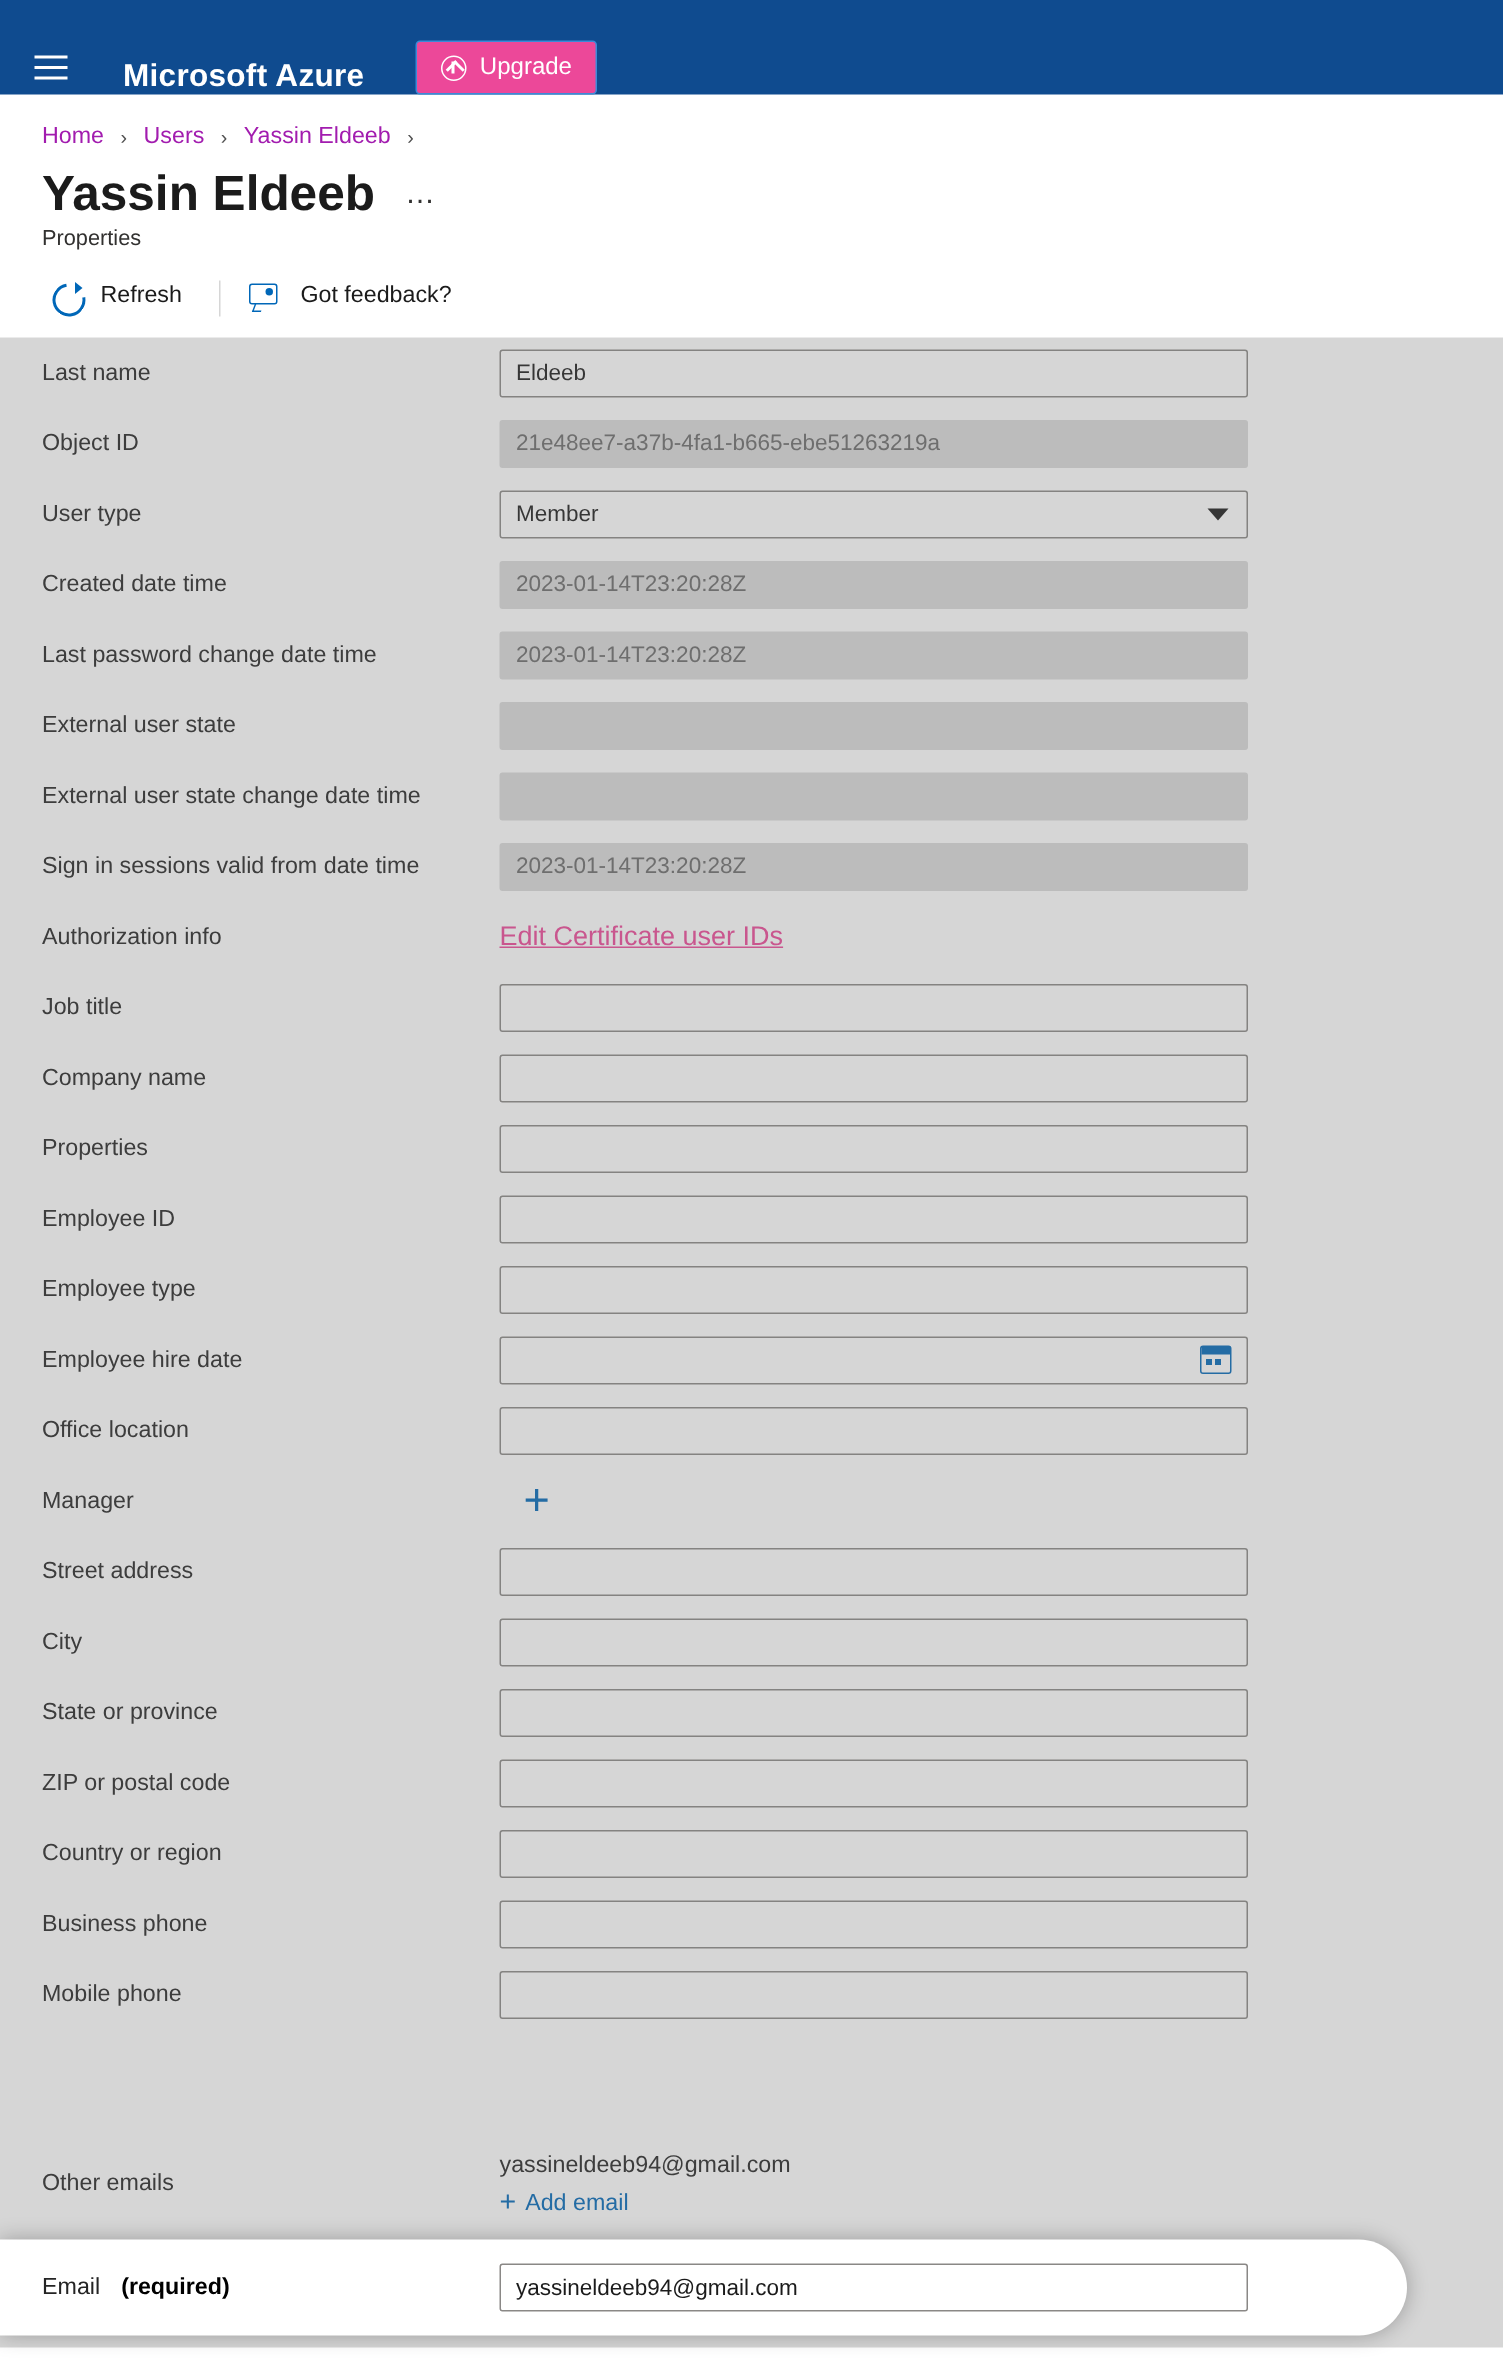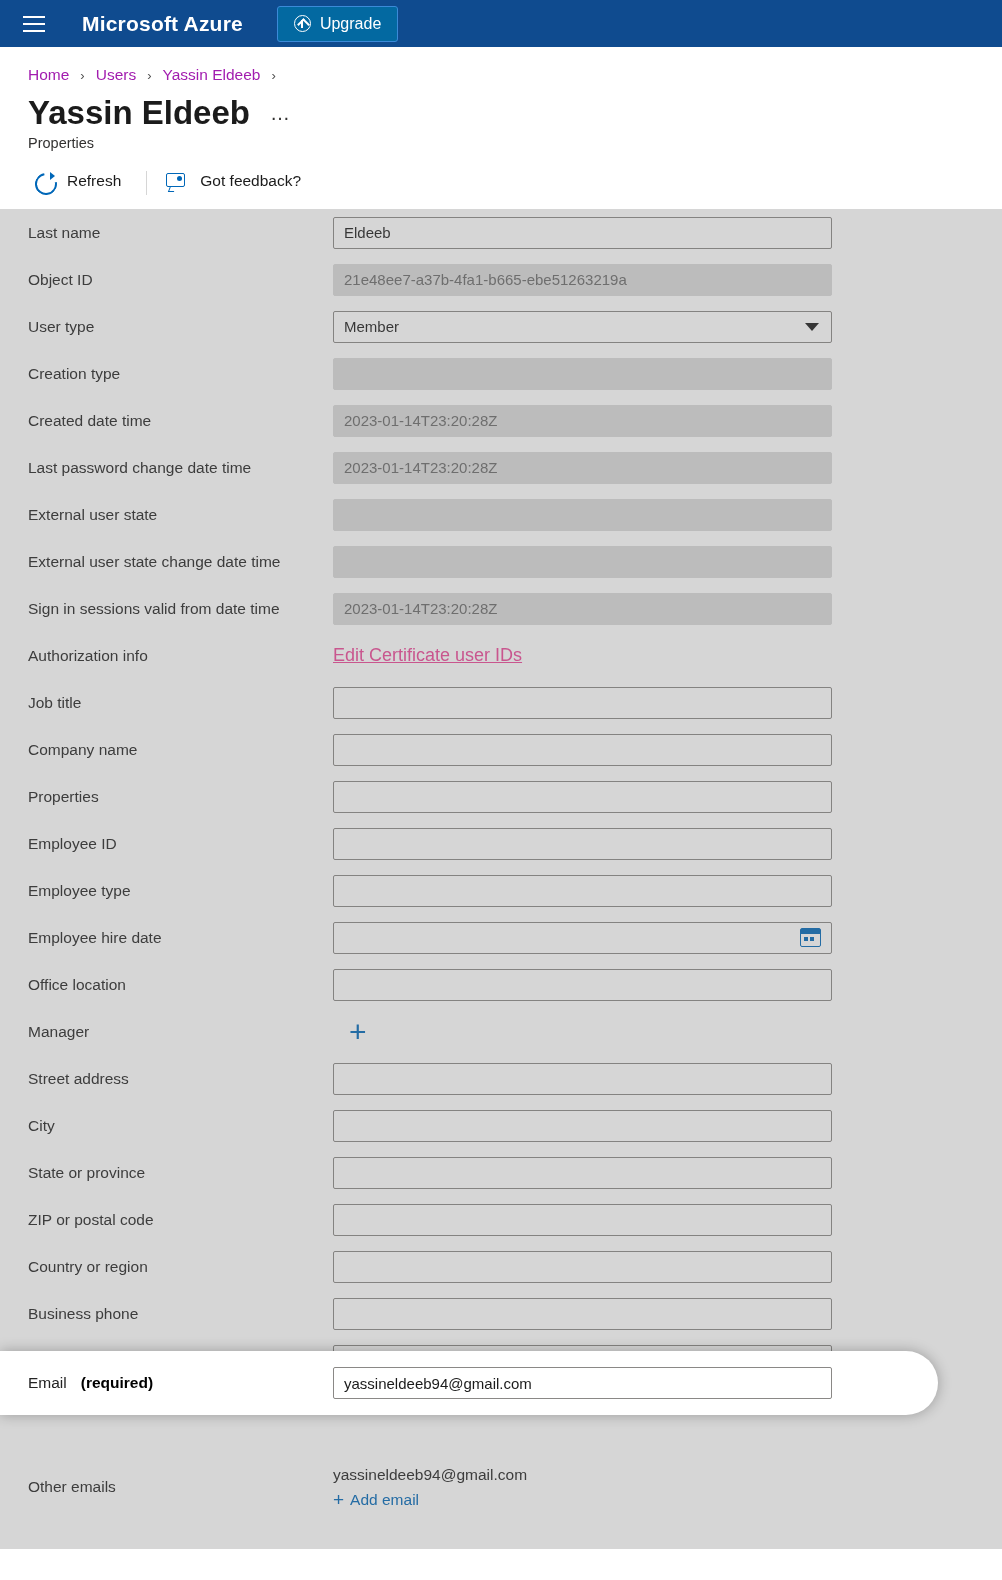--- a/index.html
+++ b/index.html
@@ -12,24 +12,24 @@
   }
   #page {
     position: relative;
     width: 1002px;
     height: 1580px;
     background: #ffffff;
   }
 
   
   .topbar {
-    height: 47px;
+    height: 63px;
     background: #0f4b8f;
     display: flex;
-    align-items: center;
+    align-items: flex-end;
     padding: 0 0 0 16px;
     position: relative;
   }
   .hamburger {
     width: 36px; height: 36px;
     display: flex; flex-direction: column;
     justify-content: center; align-items: center;
     gap: 5px;
     cursor: pointer;
   }
@@ -42,21 +42,21 @@
     color: #ffffff;
     font-size: 21px;
     font-weight: bold;
     margin-left: 30px;
     letter-spacing: 0.2px;
     white-space: nowrap;
   }
   .upgrade-btn {
     margin-left: 34px;
     height: 36px;
-    background: #0369a1;
+    background: #ec4899;
     border: 1px solid #3b8ad8;
     border-radius: 3px;
     color: #ffffff;
     font-size: 16px;
     display: flex;
     align-items: center;
     gap: 9px;
     padding: 0 16px;
     cursor: pointer;
   }
@@ -339,21 +339,21 @@
   }
   .add-email .p {
     font-size: 19px;
     line-height: 1;
   }
 
   
   .spotlight {
     position: absolute;
     left: 0;
-    top: 1142px;
+    top: 1268px;
     width: 938px;
     height: 64px;
     background: #ffffff;
     border-radius: 0 32px 32px 0;
     box-shadow: 0 0 14px rgba(0,0,0,0.28);
     z-index: 60;
     display: flex;
     align-items: center;
     padding-left: 28px;
   }
@@ -441,24 +441,20 @@
       </div>
 
       <div class="row">
         <div class="label">User type</div>
         <div class="ctl select">
           <span>Member</span>
           <span class="chev"></span>
         </div>
       </div>
 
-      <div class="row">
-        <div class="label">Creation type</div>
-        <div class="ctl empty-readonly"></div>
-      </div>
 
       <div class="row">
         <div class="label">Created date time</div>
         <div class="ctl readonly">2023-01-14T23:20:28Z</div>
       </div>
 
       <div class="row">
         <div class="label">Last password change date time</div>
         <div class="ctl readonly">2023-01-14T23:20:28Z</div>
       </div>

